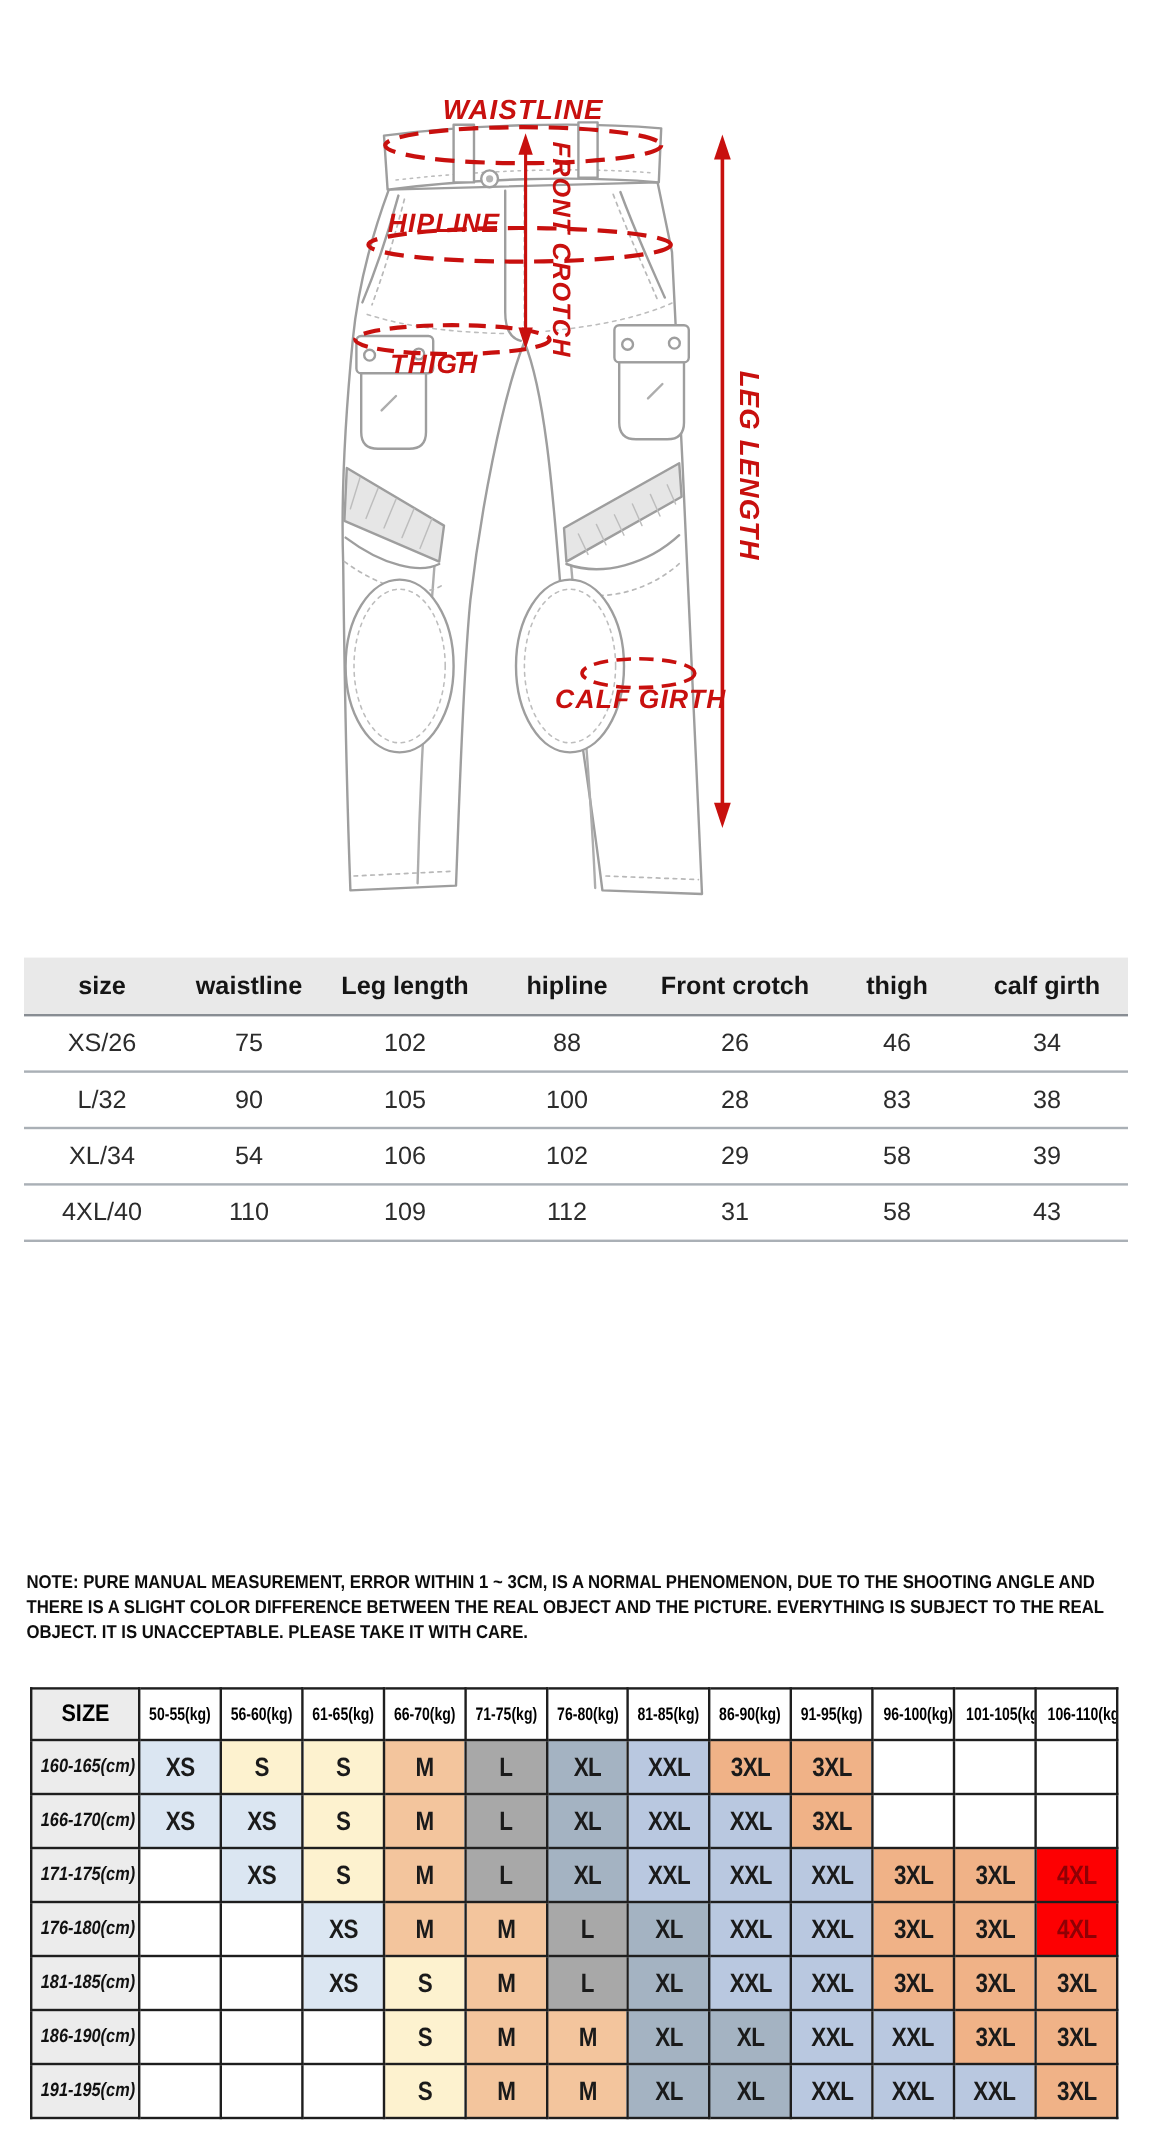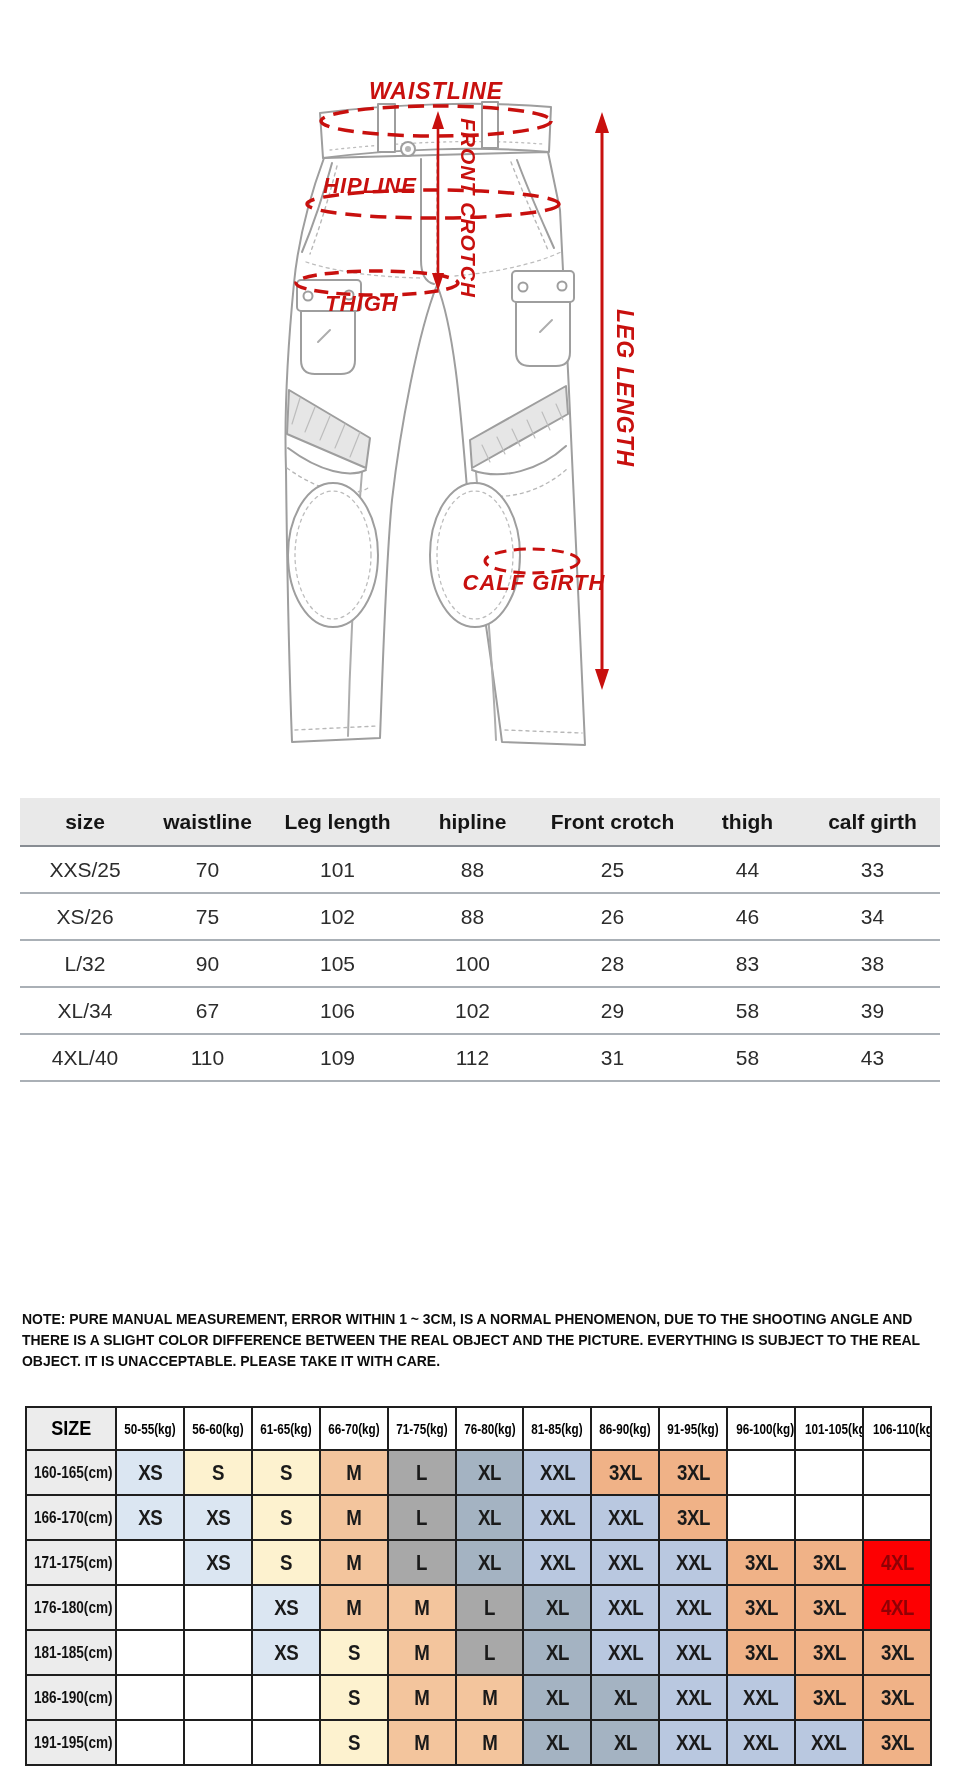--- a/index.html
+++ b/index.html
@@ -31,21 +31,21 @@
     font-size:15.5px; font-weight:bold; line-height:21px; white-space:nowrap;
     transform:scaleX(0.9); transform-origin:0 50%; letter-spacing:0;
   }
 
   
   .fit-table { position:absolute; left:25px; top:1406px; width:907px; }
   .fit-table table { width:100%; border-collapse:collapse; table-layout:fixed; }
   .fit-table th, .fit-table td { border:2px solid #1e1e1e; text-align:center; padding:0; overflow:hidden; }
   .fit-table thead th { height:41px; background:#ffffff; color:#000; }
   .fit-table thead th.corner { background:#ececec; }
-  .fit-table tbody th.hlabel { background:#ececec; height:43px; color:#111; }
+  .fit-table tbody th.hlabel { background:#ececec; height:43px; color:#111;font-style:italic; }
   .fit-table tbody td { height:43px; background:#ffffff; color:#1a1a1a; }
   .cond  { display:inline-block; transform:scaleX(0.78); white-space:nowrap; font-size:15px; font-weight:bold; }
   .cond-corner { display:inline-block; transform:scaleX(0.9); white-space:nowrap; font-size:20px; font-weight:bold; }
   .cond-label  { display:inline-block; transform:scaleX(0.85); white-space:nowrap; font-size:16px; font-weight:bold; }
   .cond-cell   { display:inline-block; transform:scaleX(0.85); white-space:nowrap; font-size:22px; font-weight:bold; letter-spacing:-0.5px; }
 </style>
 </head>
 <body>
 
 <div class="page">
@@ -168,49 +168,40 @@
             <th>waistline</th>
             <th>Leg length</th>
             <th>hipline</th>
             <th>Front crotch</th>
             <th>thigh</th>
             <th>calf girth</th>
           </tr>
       </thead>
       <tbody>
           <tr>
-            <td>XXS/25</td>
-            <td>70</td>
-            <td>101</td>
-            <td>88</td>
-            <td>25</td>
-            <td>44</td>
-            <td>33</td>
-          </tr>
-          <tr>
             <td>XS/26</td>
             <td>75</td>
             <td>102</td>
             <td>88</td>
             <td>26</td>
             <td>46</td>
             <td>34</td>
           </tr>
           <tr>
             <td>L/32</td>
             <td>90</td>
             <td>105</td>
             <td>100</td>
             <td>28</td>
             <td>83</td>
             <td>38</td>
           </tr>
           <tr>
             <td>XL/34</td>
-            <td>67</td>
+            <td>54</td>
             <td>106</td>
             <td>102</td>
             <td>29</td>
             <td>58</td>
             <td>39</td>
           </tr>
           <tr>
             <td>4XL/40</td>
             <td>110</td>
             <td>109</td>

